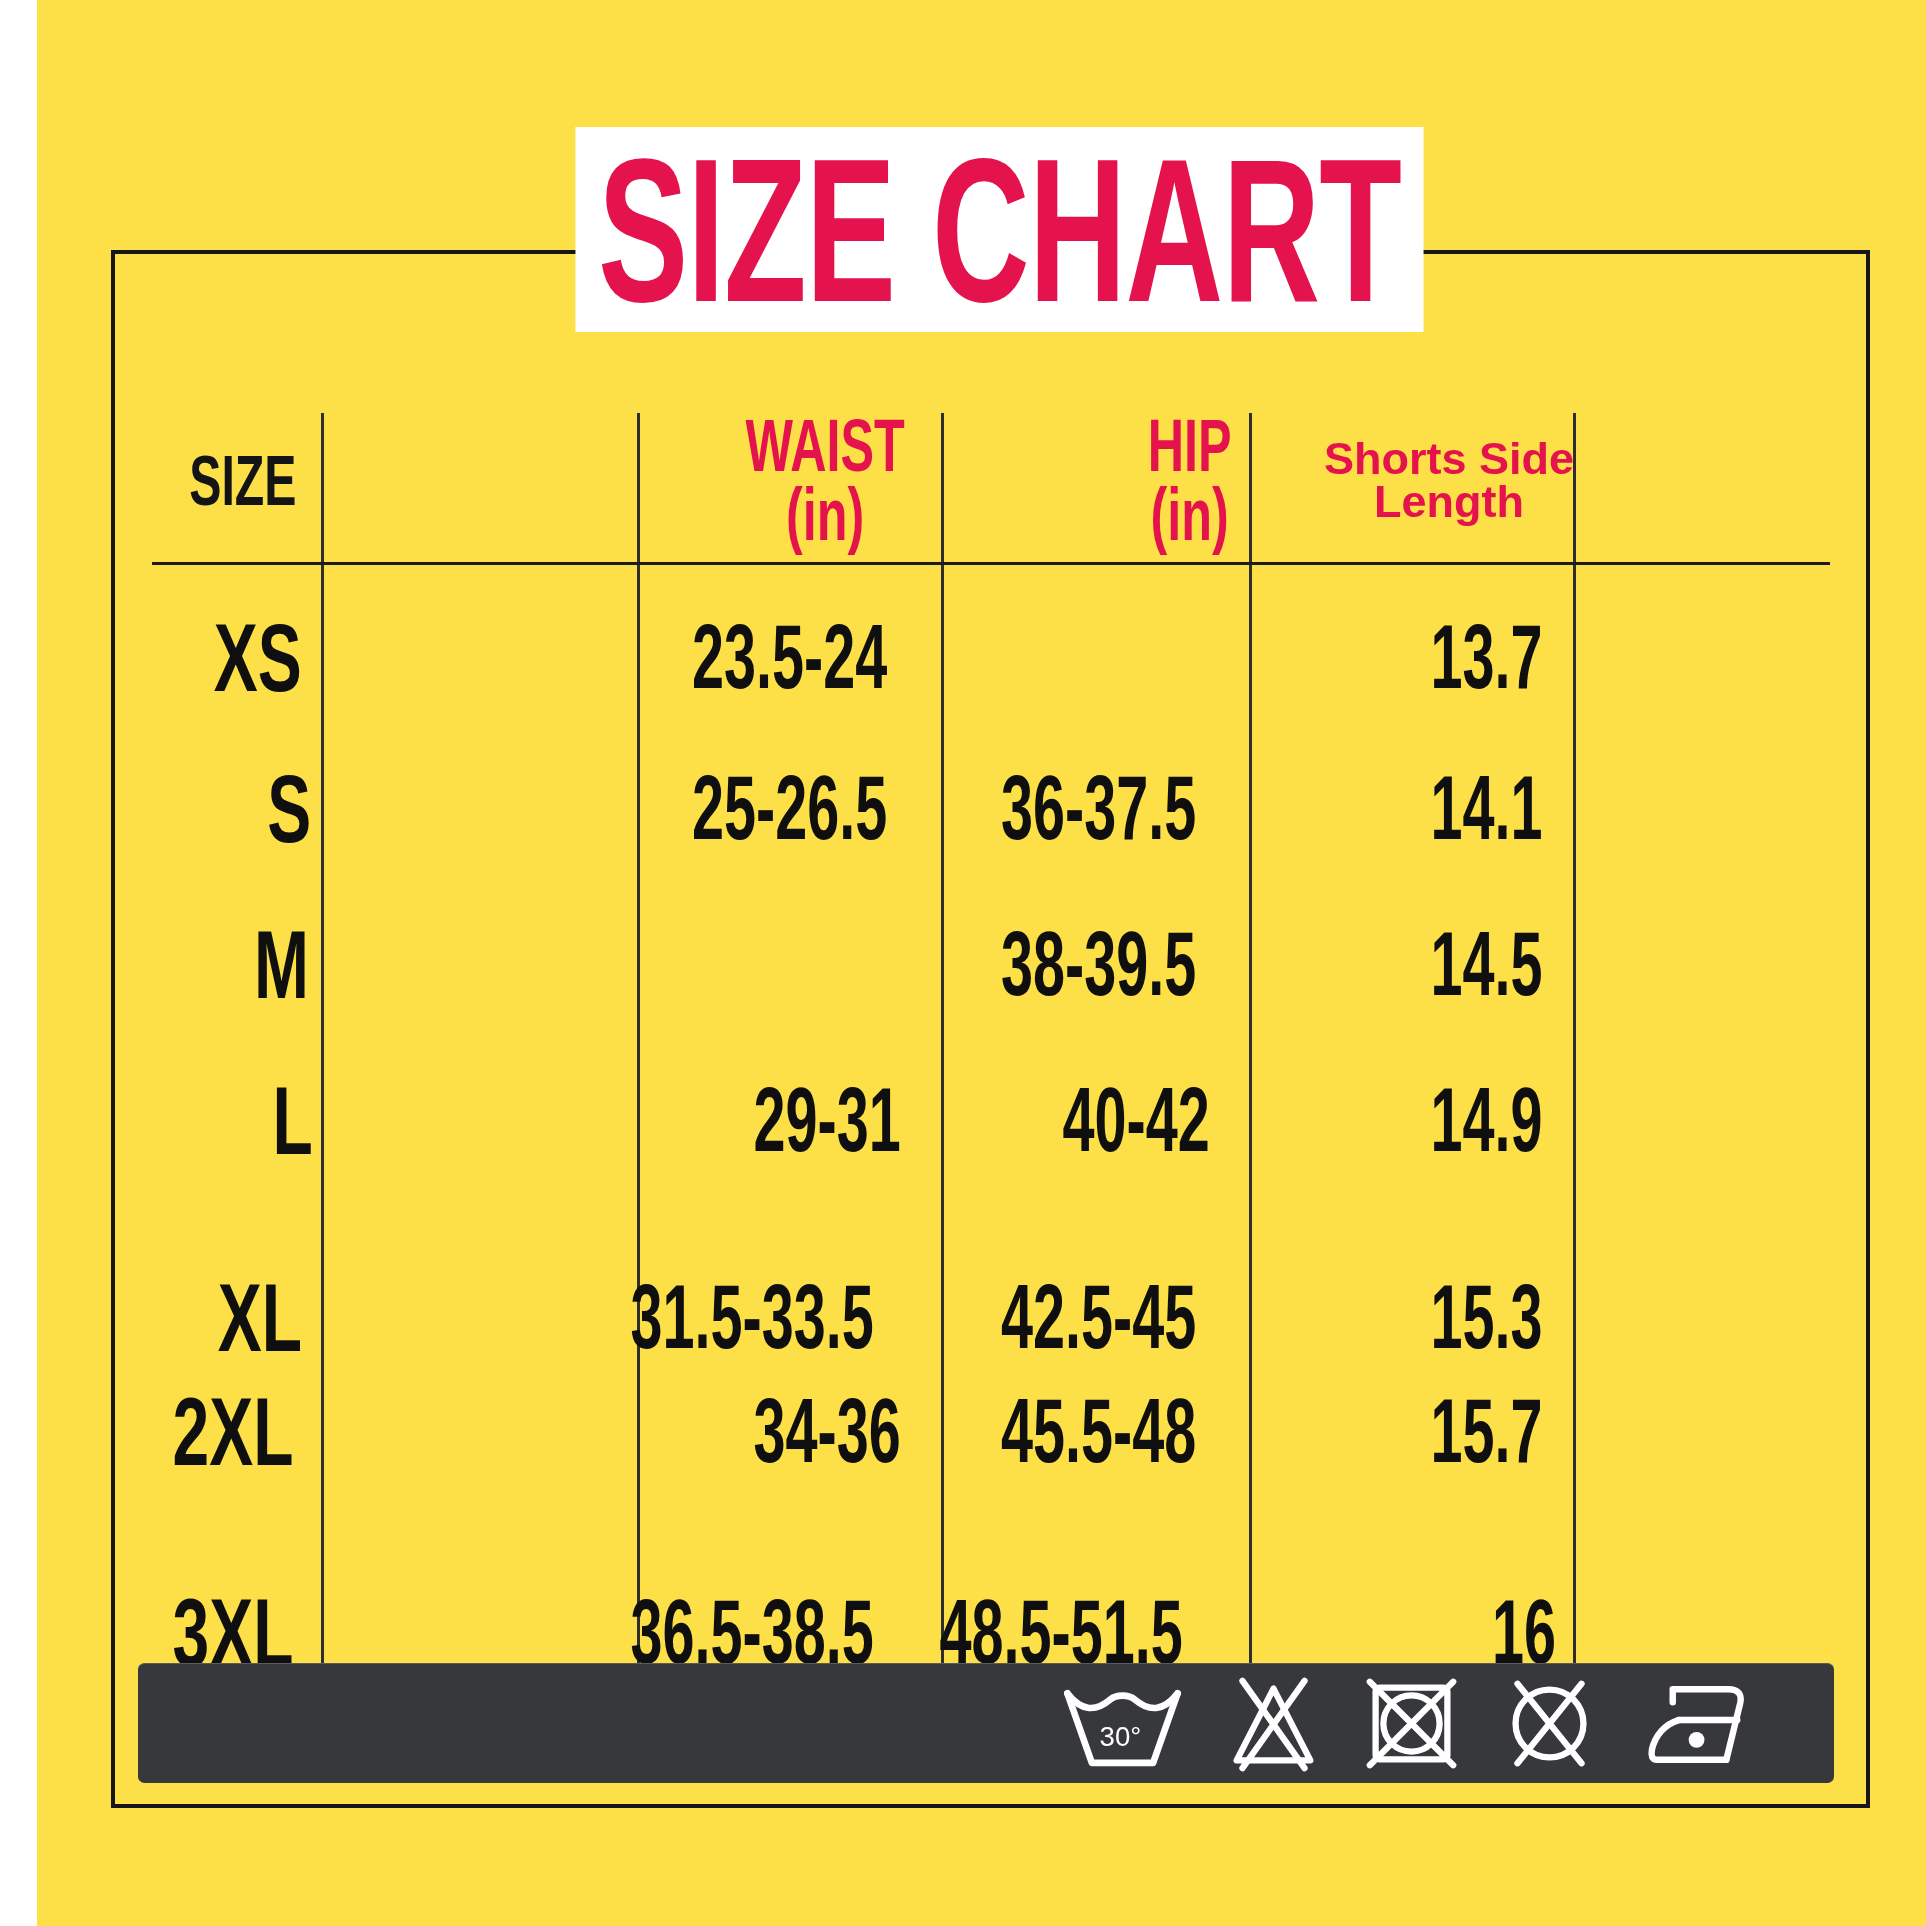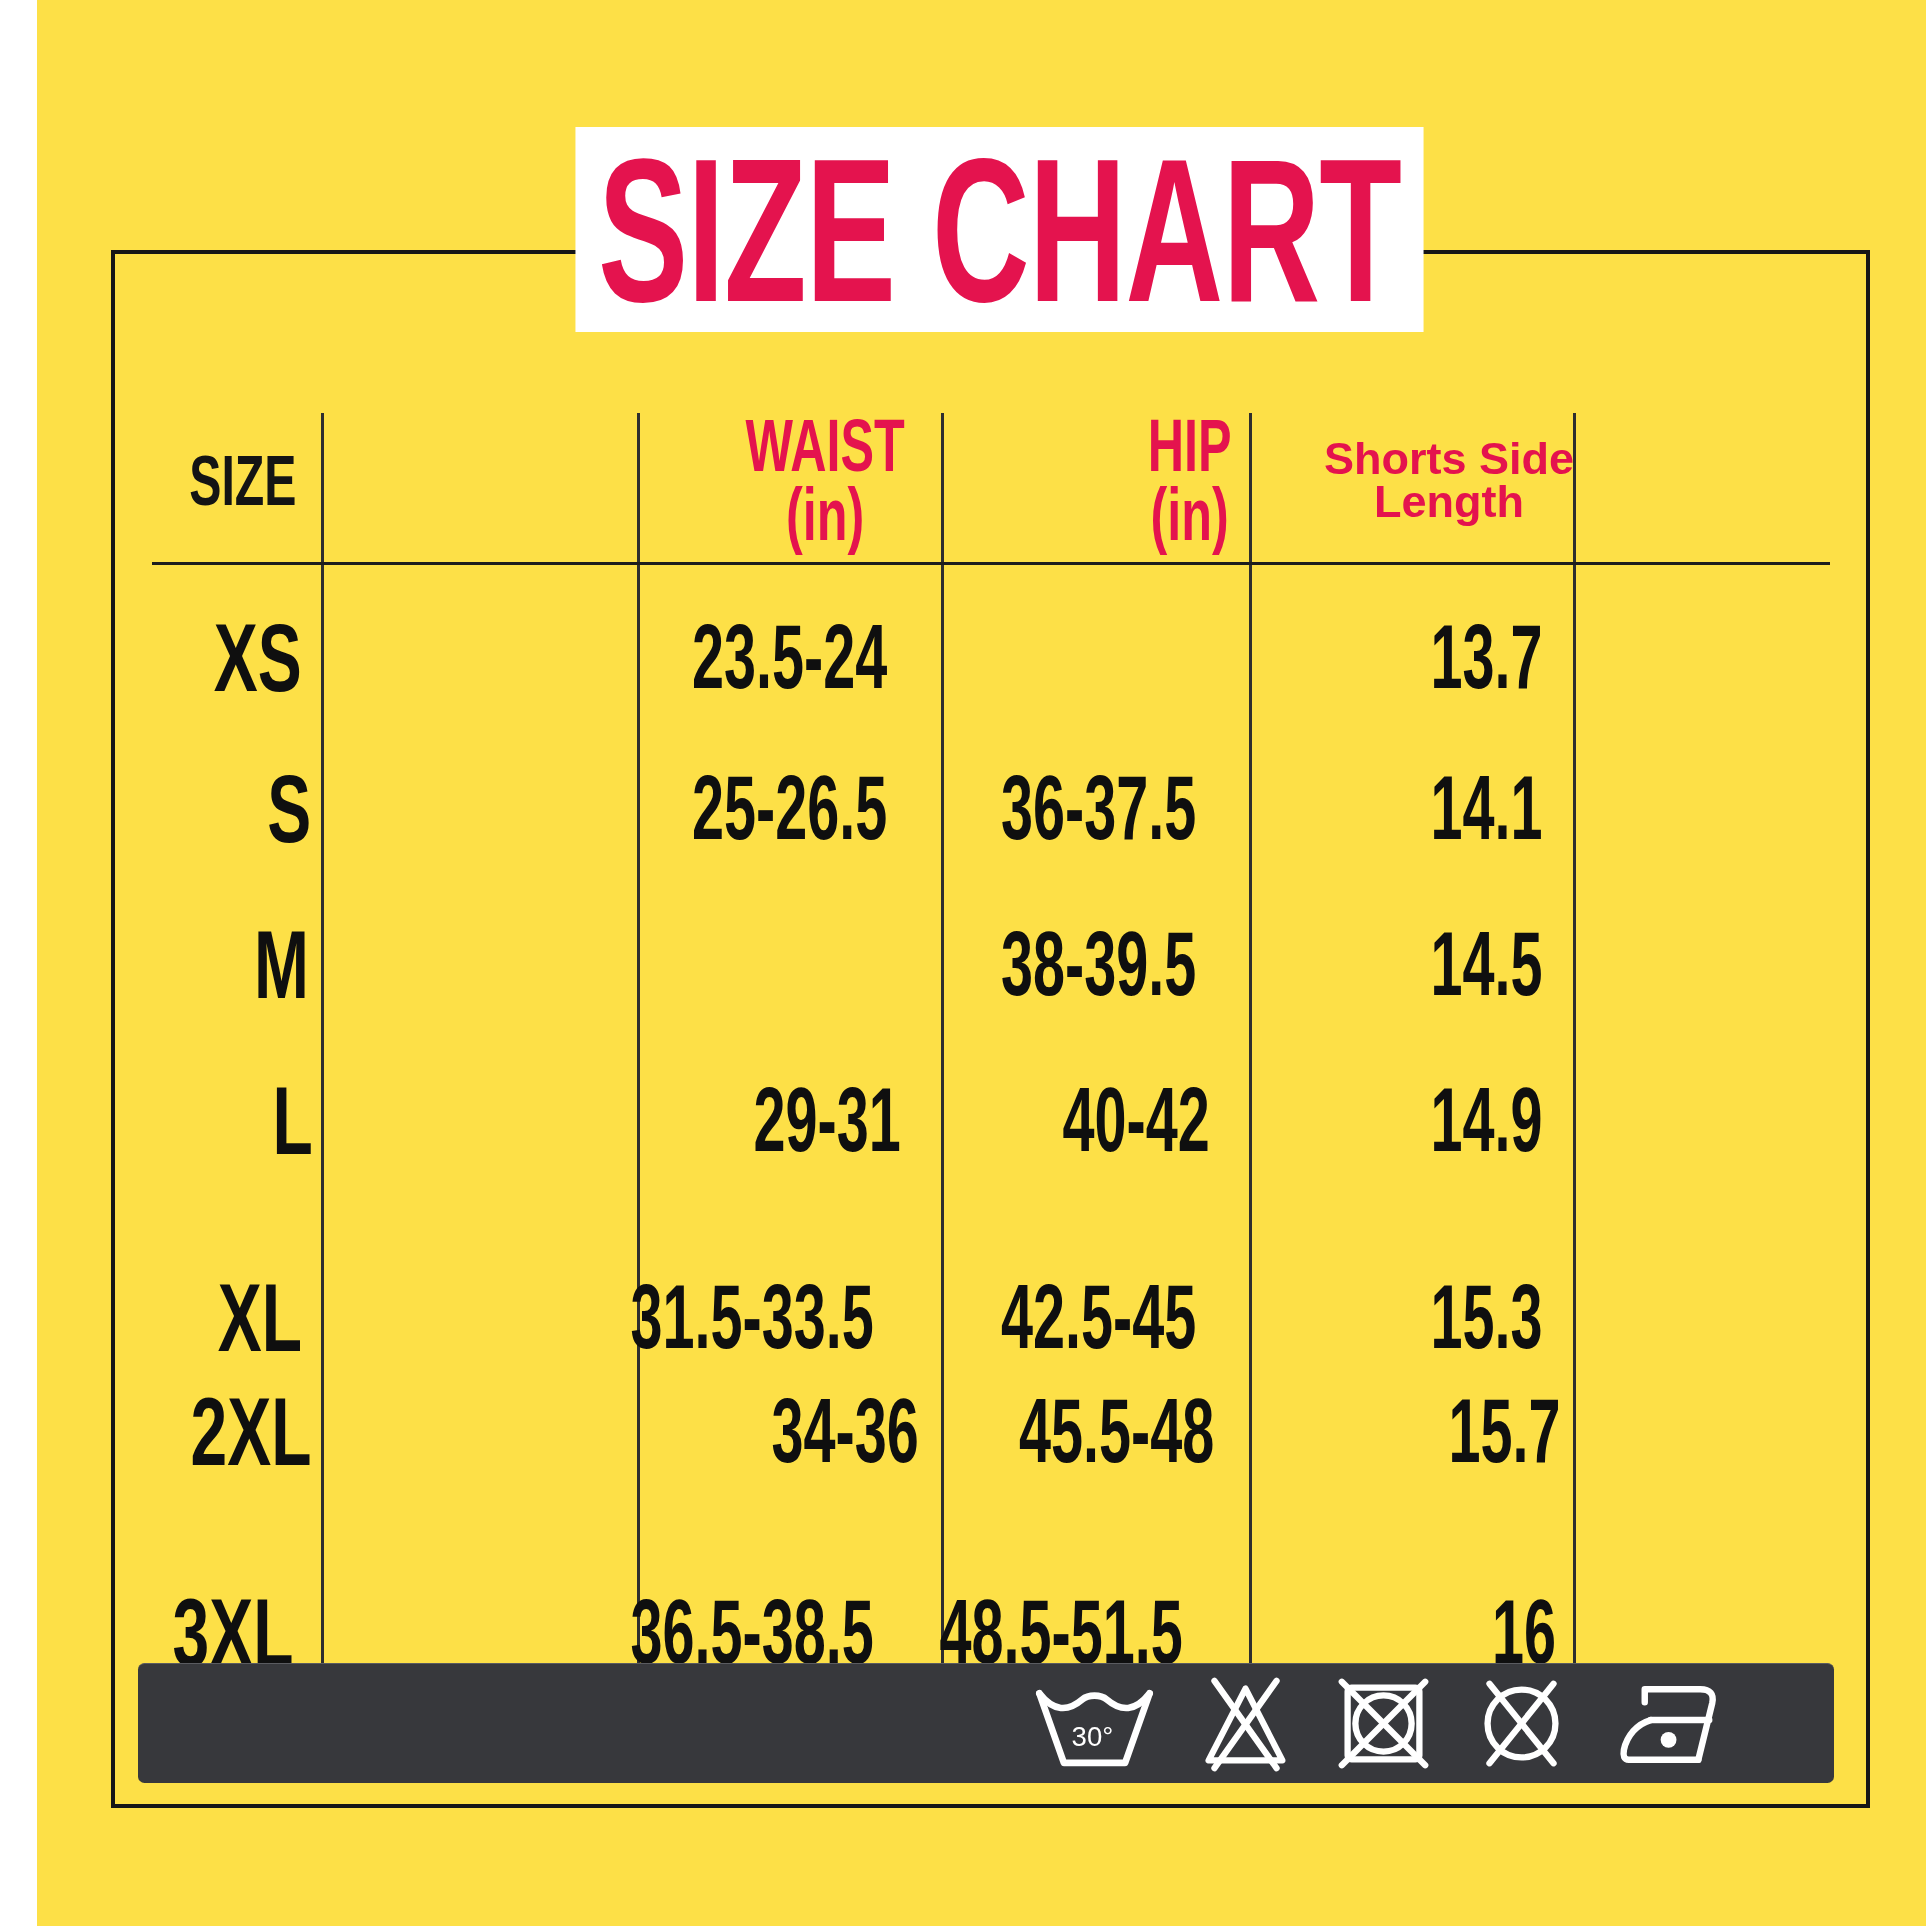--- a/index.html
+++ b/index.html
@@ -20,38 +20,38 @@
   .vline{position:absolute;top:413px;height:1250px;width:2.6px;background:#2e2e2e;}
   .v1{left:284px;} .v2{left:600px;} .v3{left:904px;} .v4{left:1212px;} .v5{left:1536px;}
   .hline{position:absolute;top:562px;left:115px;width:1678px;height:3.2px;background:#1d1d1d;}
 
   
   .cell{position:absolute;display:flex;align-items:center;justify-content:flex-end;}
   .c1{left:74px;width:211px;} .c3{left:602px;width:303px;}
   .c4{left:905px;width:309px;} .c5{left:1214px;width:323px;}
   .hdr{top:387px;height:187px;}
   .r0{top:580px;height:155px;} .r1{top:731px;height:155px;} .r2{top:887px;height:155px;}
-  .r3{top:1043px;height:155px;} .r4{top:1240px;height:155px;} .r5{top:1354px;height:155px;padding-left:18px;}
+  .r3{top:1043px;height:155px;} .r4{top:1240px;height:155px;} .r5{top:1354px;height:155px;}
   .r6{top:1555px;height:155px;}
 
   .cond{display:inline-block;transform:scaleX(0.68);transform-origin:center;white-space:nowrap;}
   .size-hdr{font-weight:700;font-size:71px;color:#141414;}
   .pink{color:#e4134e;}
   .meas-hdr{font-weight:700;font-size:74px;line-height:0.92;text-align:center;}
   .len-hdr{font-weight:700;font-size:45px;line-height:0.95;text-align:center;
            transform:none;white-space:nowrap;}
   .rowlab{font-weight:700;font-size:97px;transform:scaleX(0.68);}
   .num{font-weight:700;font-size:90px;transform:scaleX(0.64);}
   .rowlab,.num{display:inline-block;transform-origin:center;white-space:nowrap;color:#0f0f0f;}
 
   
   .care-bar{position:absolute;left:101px;top:1663px;width:1696px;height:120px;
             background:#37383c;border-radius:6.5px;border-top:1.3px solid #5a5b60;
             box-sizing:border-box;display:flex;align-items:center;
-            justify-content:flex-end;gap:41px;padding-right:94px;}
+            justify-content:flex-end;gap:41px;padding-right:66px;}
   .care-bar svg{display:block;}
   .ic{stroke:#ffffff;fill:none;stroke-width:6.5;stroke-linecap:round;stroke-linejoin:round;}
   .ic-txt{fill:#ffffff;stroke:none;font-family:"Liberation Sans",sans-serif;
           font-size:27px;font-weight:400;}
 </style>
 </head>
 <body>
 
 <div class="canvas">
 

